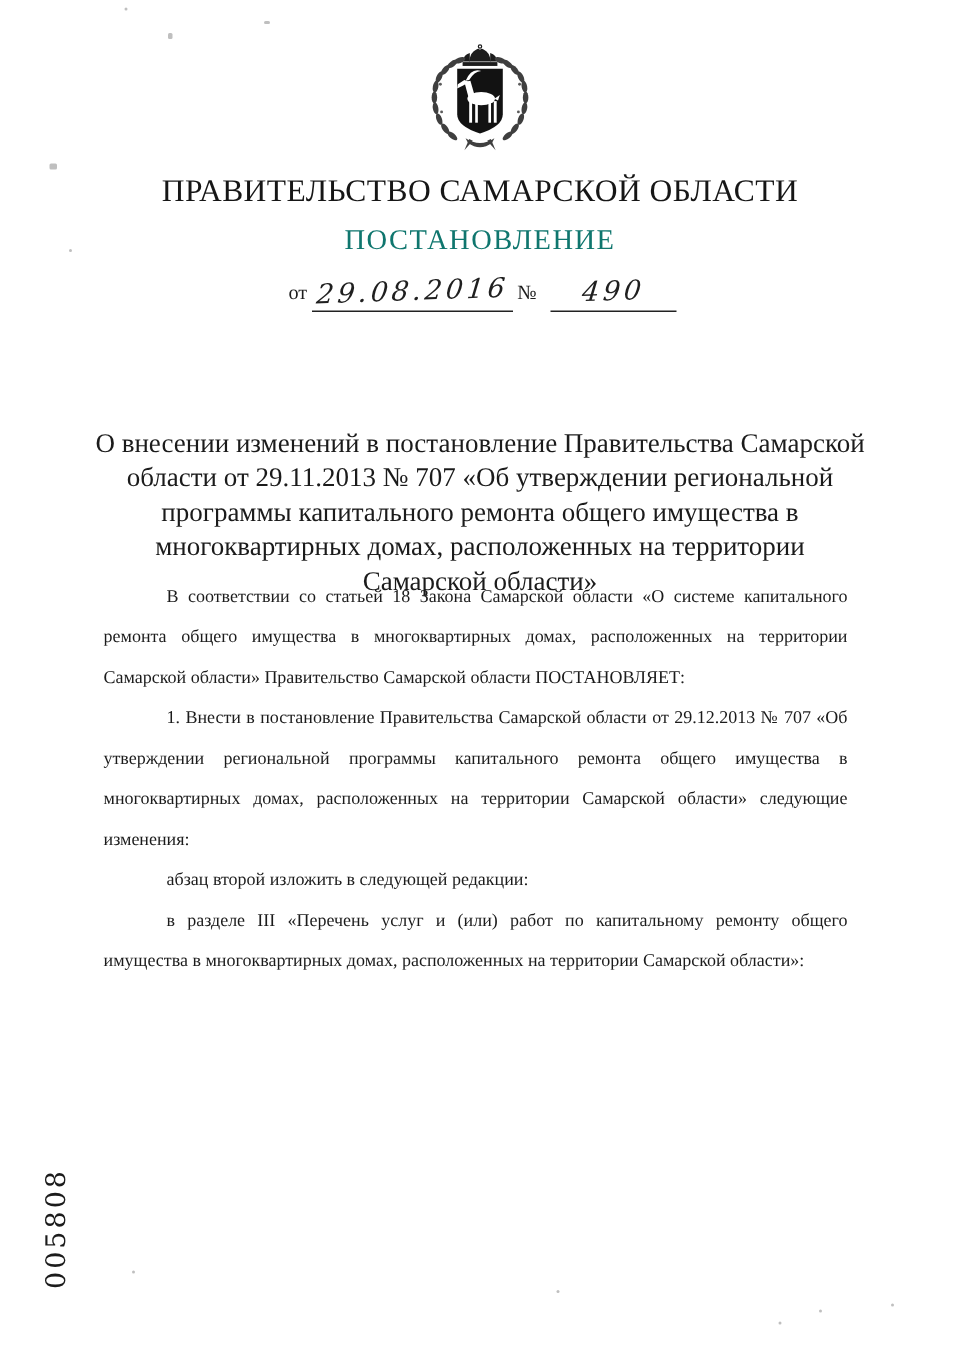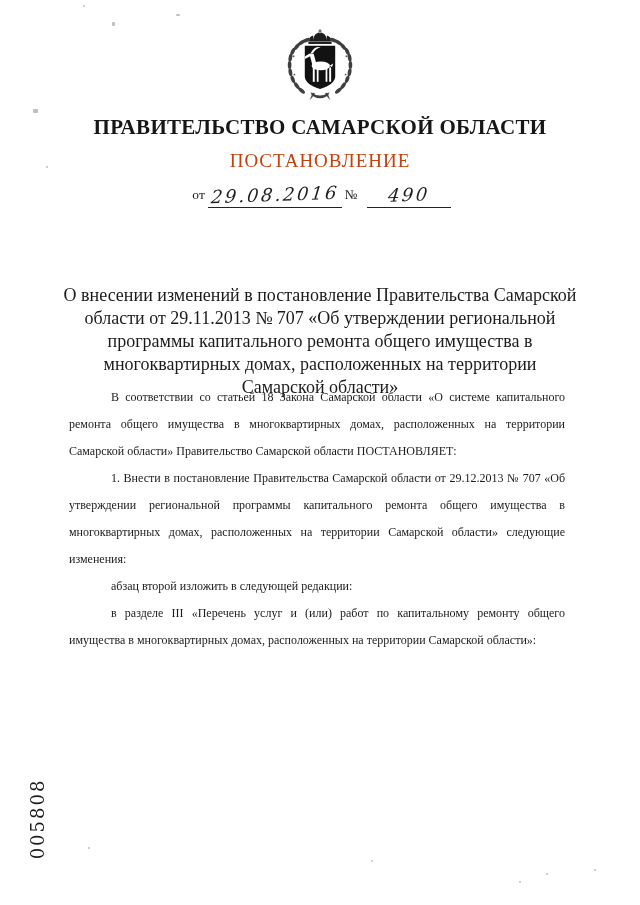--- a/index.html
+++ b/index.html
@@ -16,30 +16,30 @@
   
   .emblem{
     position:absolute;top:28px;left:50%;margin-left:-40px;
     width:80px;height:90px;
   }
 
   
   .org-name{
     position:absolute;top:115px;left:0;width:100%;
     text-align:center;
-    font-size:21px;font-weight:bold;
+    font-size:21px;font-weight:normal;
     letter-spacing:.3px;
     color:#161616;
   }
   .doc-type{
     position:absolute;top:150px;left:0;width:100%;
     text-align:center;
     font-size:19px;
     letter-spacing:1px;
-    color:#c2410c;
+    color:#0f766e;
   }
   .date-line{
     position:absolute;top:183px;left:0;width:100%;
     display:flex;justify-content:center;align-items:center;
     font-size:13.5px;color:#1d1d1d;
   }
   .date-line .lbl{padding:0 3px 2px 3px;}
   .blank{
     display:inline-block;
     border-bottom:1.6px solid #222;

